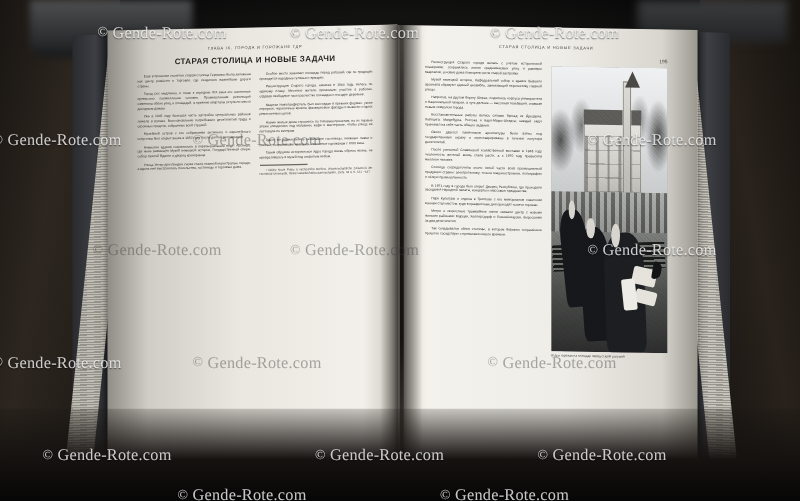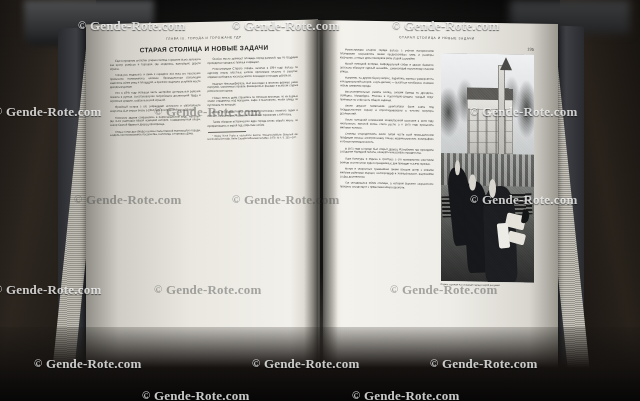--- a/index.html
+++ b/index.html
@@ -313,21 +313,20 @@
     pointer-events: none;
   }
   .wm {
     position: absolute;
     font-family: "Liberation Serif", serif;
     font-size: 13px;
     white-space: nowrap;
     color: rgba(255,255,255,.72);
     text-shadow: 0 1px 1px rgba(0,0,0,.55);
     letter-spacing: .2px;
-    font-weight: bold;
   }
   .wm.dark {
     color: rgba(255,255,255,.78);
   }
   .wm.onpage {
     color: rgba(60,60,58,.42);
     text-shadow: none;
   }
   .wm .c {
     font-size: 11px;

